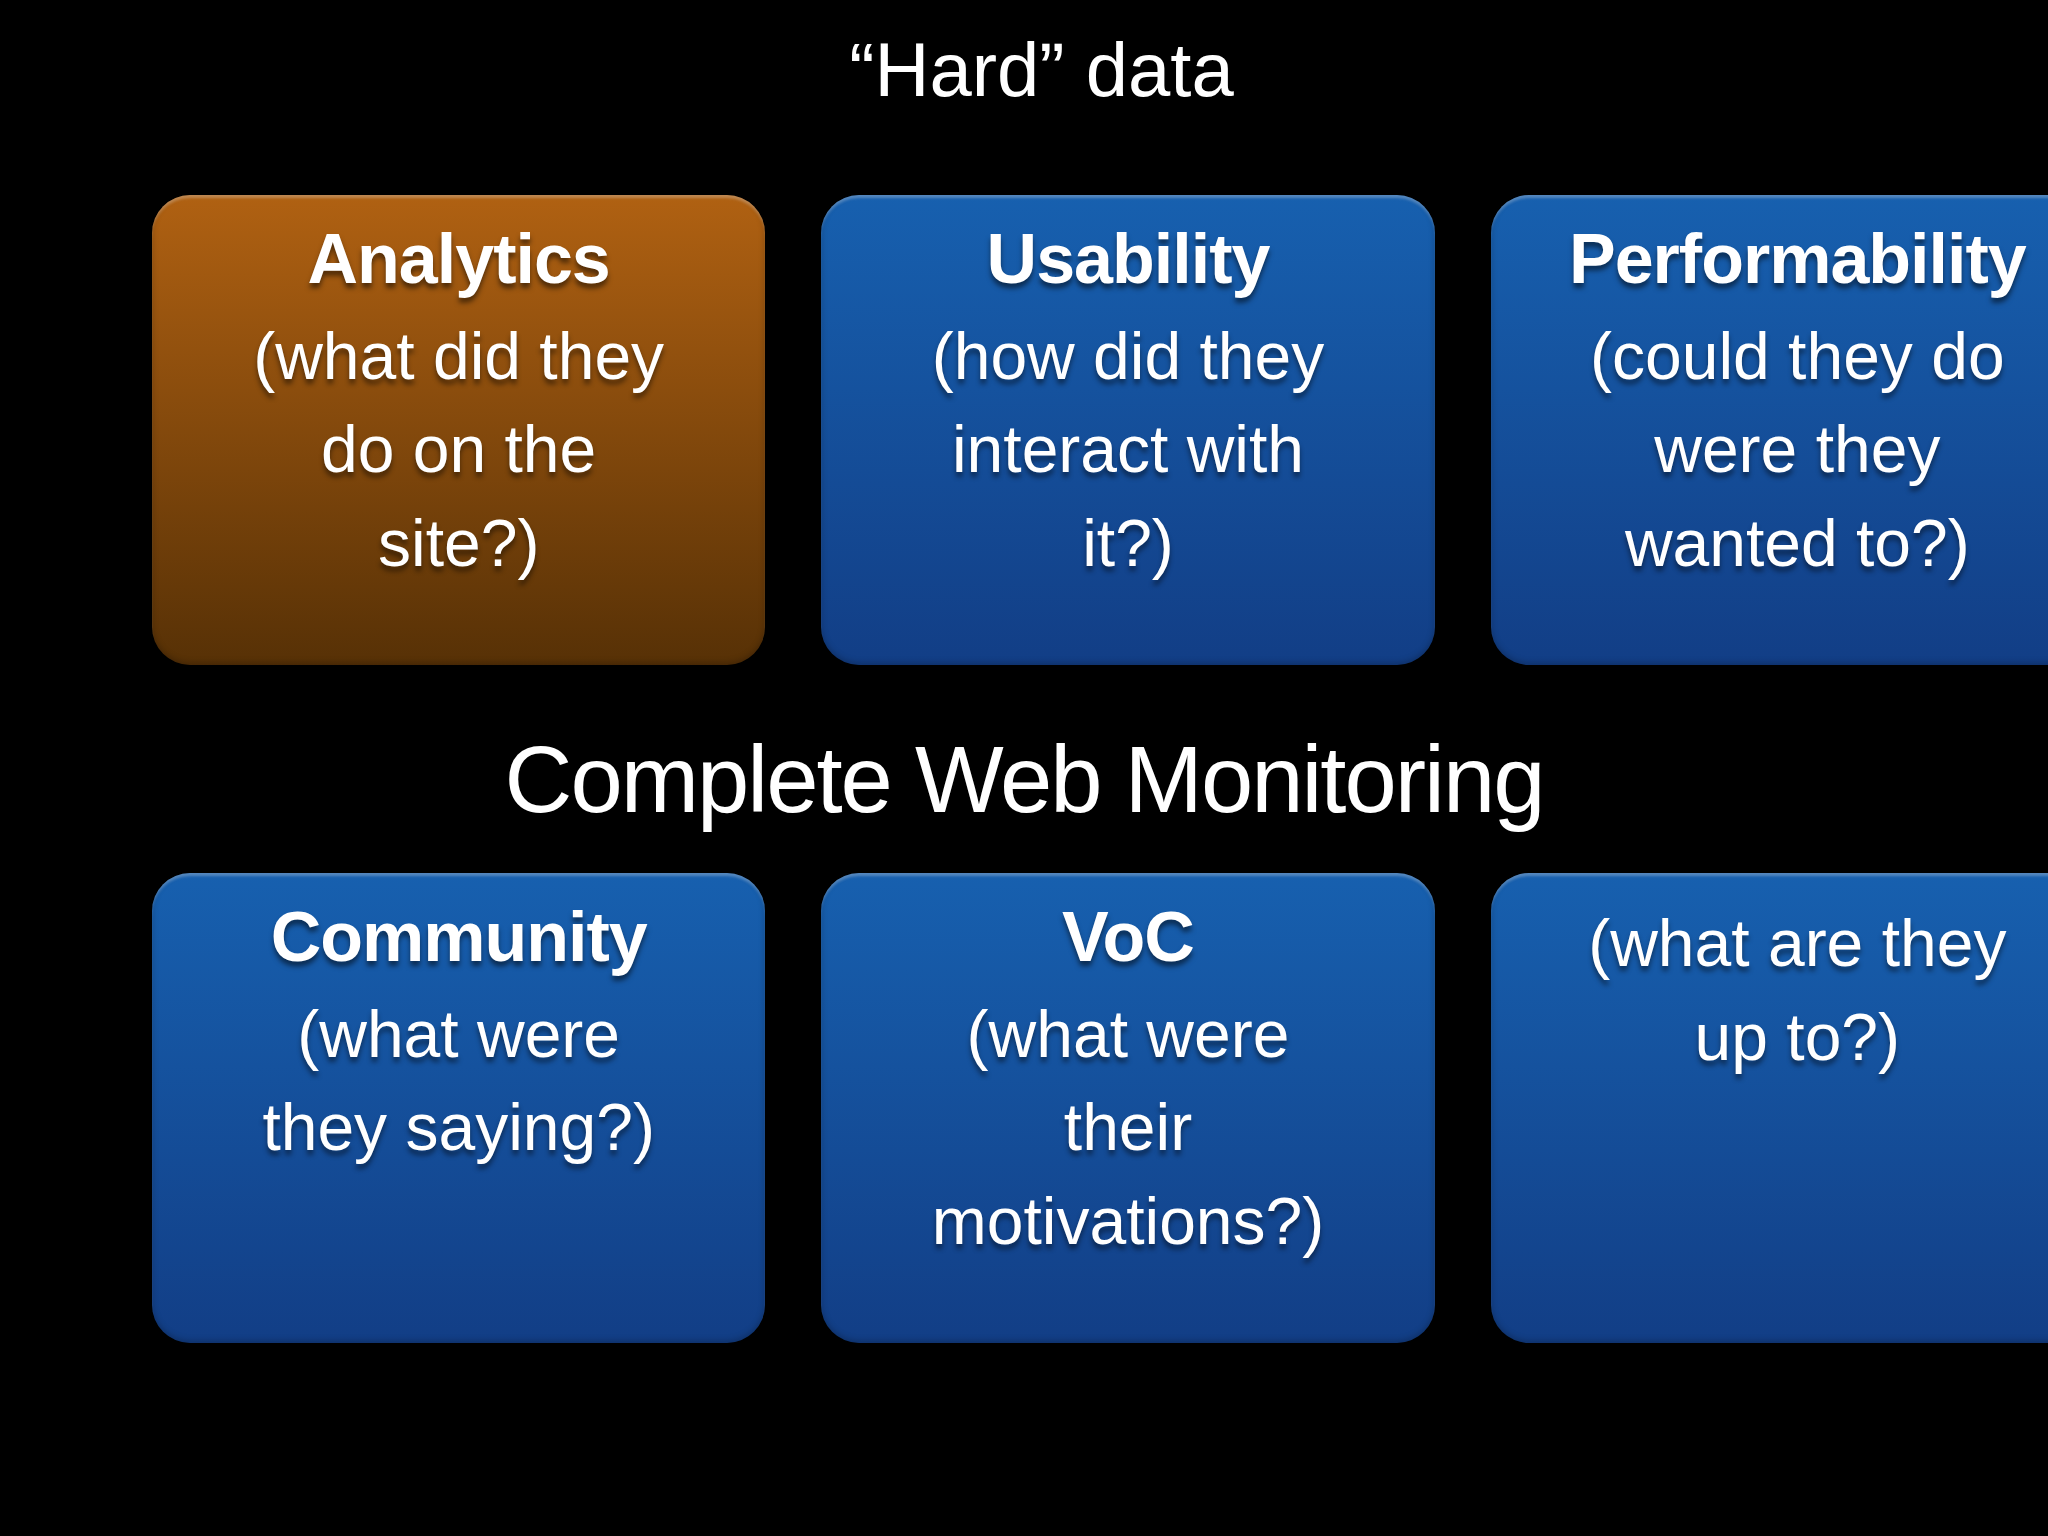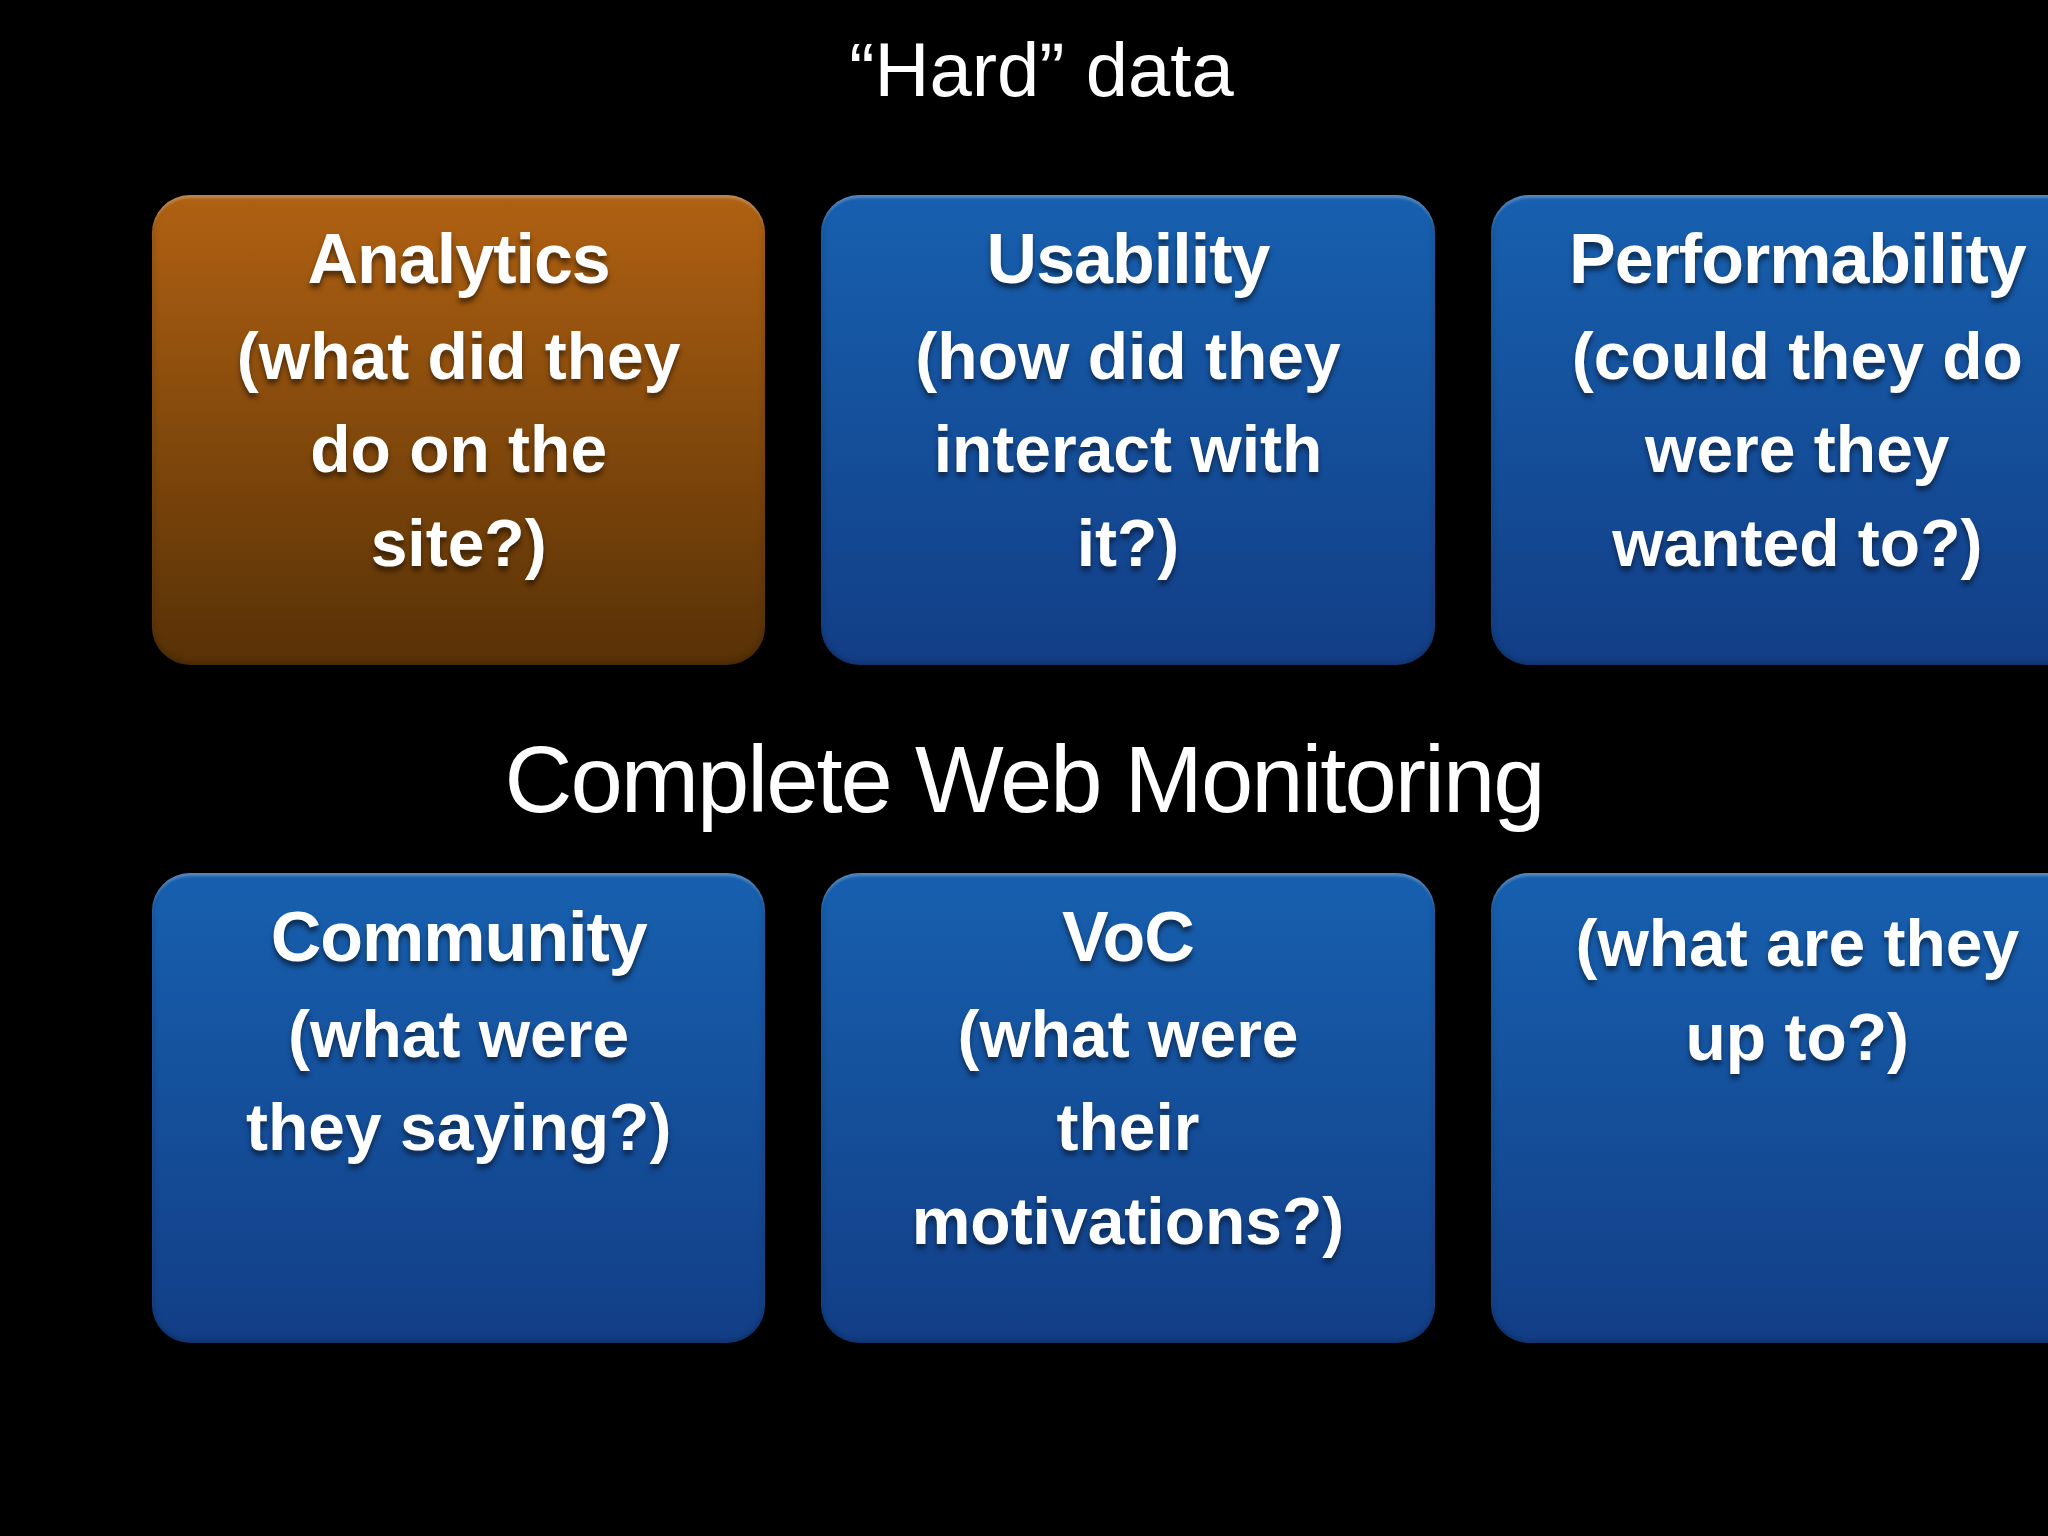--- a/index.html
+++ b/index.html
@@ -72,21 +72,21 @@
     font-size: 70px;
     font-weight: 700;
     letter-spacing: -1px;
     line-height: 1.15;
     color: var(--text, #fff);
     text-shadow: 0 5px 5px rgba(0,0,0,0.5);
   }
   .card-body {
     margin: 0;
     font-size: 66px;
-    font-weight: 700;
+    font-weight: 400;
     line-height: 1.42;
     white-space: pre-line;
     color: var(--text, #fff);
     text-shadow: 0 5px 5px rgba(0,0,0,0.45);
   }
 </style>
 </head>
 <body>
 
 <div class="canvas">

